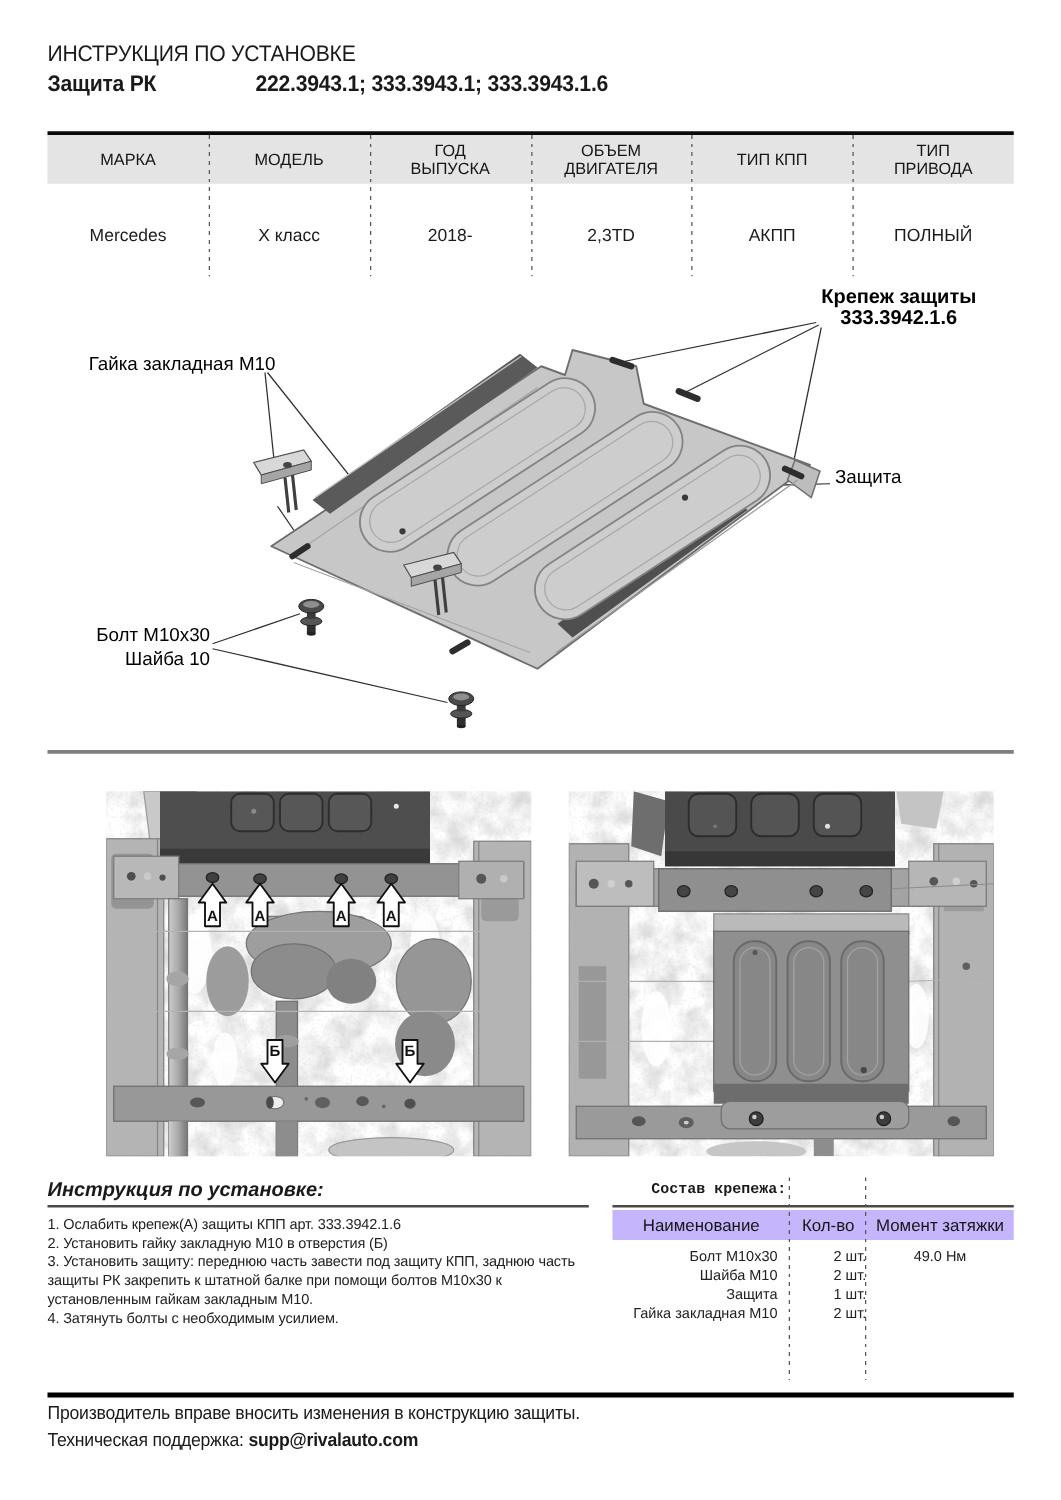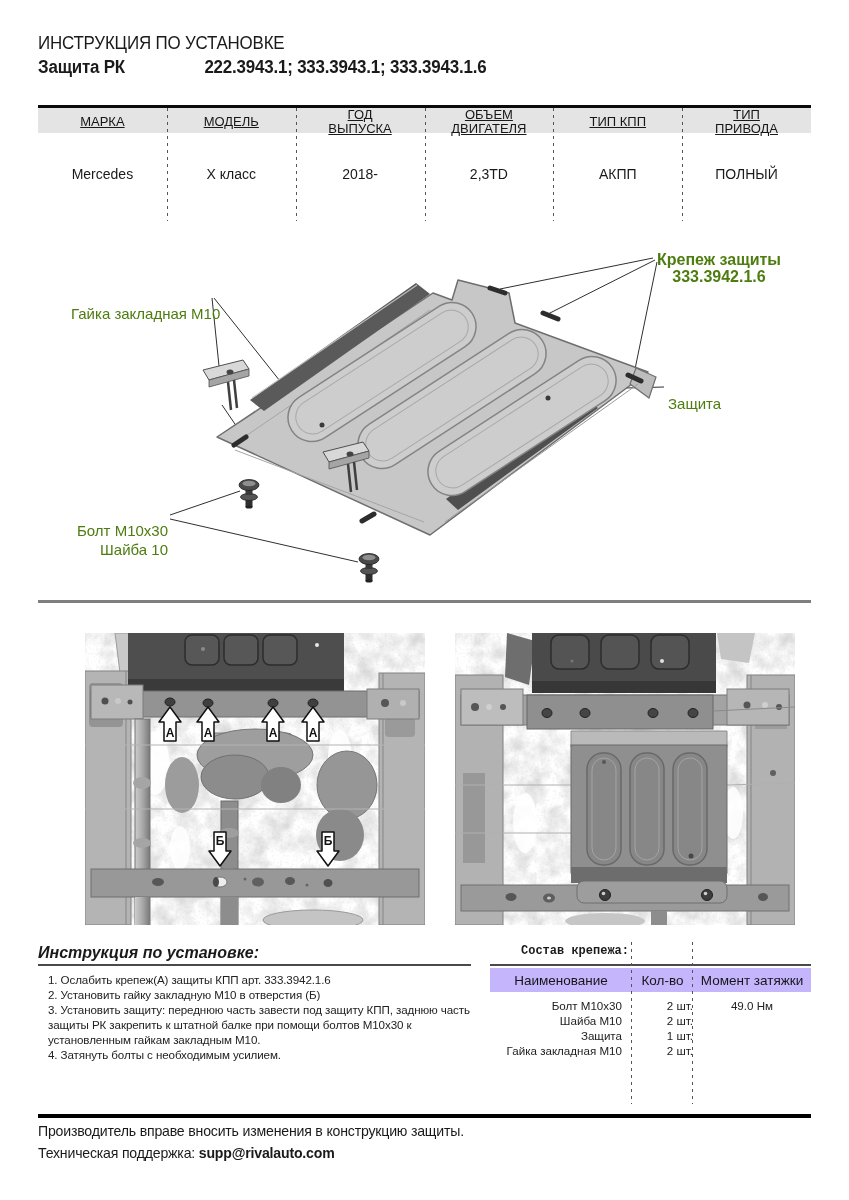--- a/index.html
+++ b/index.html
@@ -8,44 +8,44 @@
   .abs{position:absolute;}
   .narrow{transform:scaleX(.94);transform-origin:0 50%;letter-spacing:-.2px;}
 
   
   .doc-title{left:38px;top:33px;font-size:18px;}
   .doc-sub{left:38px;top:57px;font-size:18px;font-weight:bold;white-space:nowrap;}
   .doc-sub .prod{display:inline-block;width:177px;}
 
   
   .vt{left:38px;top:105px;width:773px;height:113px;border-top:3px solid #0a0a0a;}
-  .vt-head{display:grid;grid-template-columns:repeat(6,1fr);height:25px;background:#e4e4e4;text-decoration:underline;}
+  .vt-head{display:grid;grid-template-columns:repeat(6,1fr);height:39px;background:#e4e4e4;}
   .vt-hcell{display:flex;flex-direction:column;justify-content:center;align-items:center;
             font-size:13px;line-height:14px;text-align:center;color:#161616;}
   .vt-body{display:grid;grid-template-columns:repeat(6,1fr);height:46px;}
   .vt-bcell{display:flex;justify-content:center;align-items:center;font-size:14px;margin-top:33px;}
   .vdash{position:absolute;width:1px;
          background-image:repeating-linear-gradient(to bottom,#555 0 3px,transparent 3px 7px);}
   .vt .vdash{top:0;height:113px;}
 
   
-  .lbl{position:absolute;font-size:15px;color:#4d7c0f;margin-top:22px;}
+  .lbl{position:absolute;font-size:15px;color:#000000;}
   .lbl-krepezh{left:619px;top:229px;width:200px;text-align:center;font-weight:bold;
                font-size:16px;line-height:17px;}
   .lbl-gaika{left:71px;top:283px;}
   .lbl-zashchita{left:668px;top:373px;}
   .lbl-bolt{left:58px;top:499px;width:110px;text-align:right;line-height:19px;}
 
   .divider{left:38px;top:600px;width:773px;height:3px;background:#7f7f7f;}
   .photo{position:absolute;width:340px;height:292px;}
 
   
   .ins-title{left:38px;top:944px;font-size:16px;font-weight:bold;font-style:italic;}
   .ins-rule{left:38px;top:964px;width:433px;height:2px;background:#4a4a4a;}
-  .ins-steps{left:48px;top:972px;width:434px;font-size:11.6px;line-height:15px;
+  .ins-steps{left:38px;top:972px;width:434px;font-size:11.6px;line-height:15px;
              letter-spacing:-.1px;color:#222;}
 
   
   .pt-title{left:521px;top:944px;font-size:12px;font-weight:bold;font-family:Liberation Mono, monospace;}
   .pt-rule{left:490px;top:964px;width:321px;height:2px;background:#4a4a4a;}
   .pt-head{left:490px;top:968px;width:321px;height:24px;background:#c4b5fd;
            display:grid;grid-template-columns:142px 61px 118px;align-items:center;
            font-size:13.5px;text-align:center;color:#161616;}
   .pt-rows{left:490px;top:998px;width:321px;font-size:11.6px;color:#222;}
   .pt-row{display:grid;grid-template-columns:142px 61px 118px;height:15px;align-items:center;}

